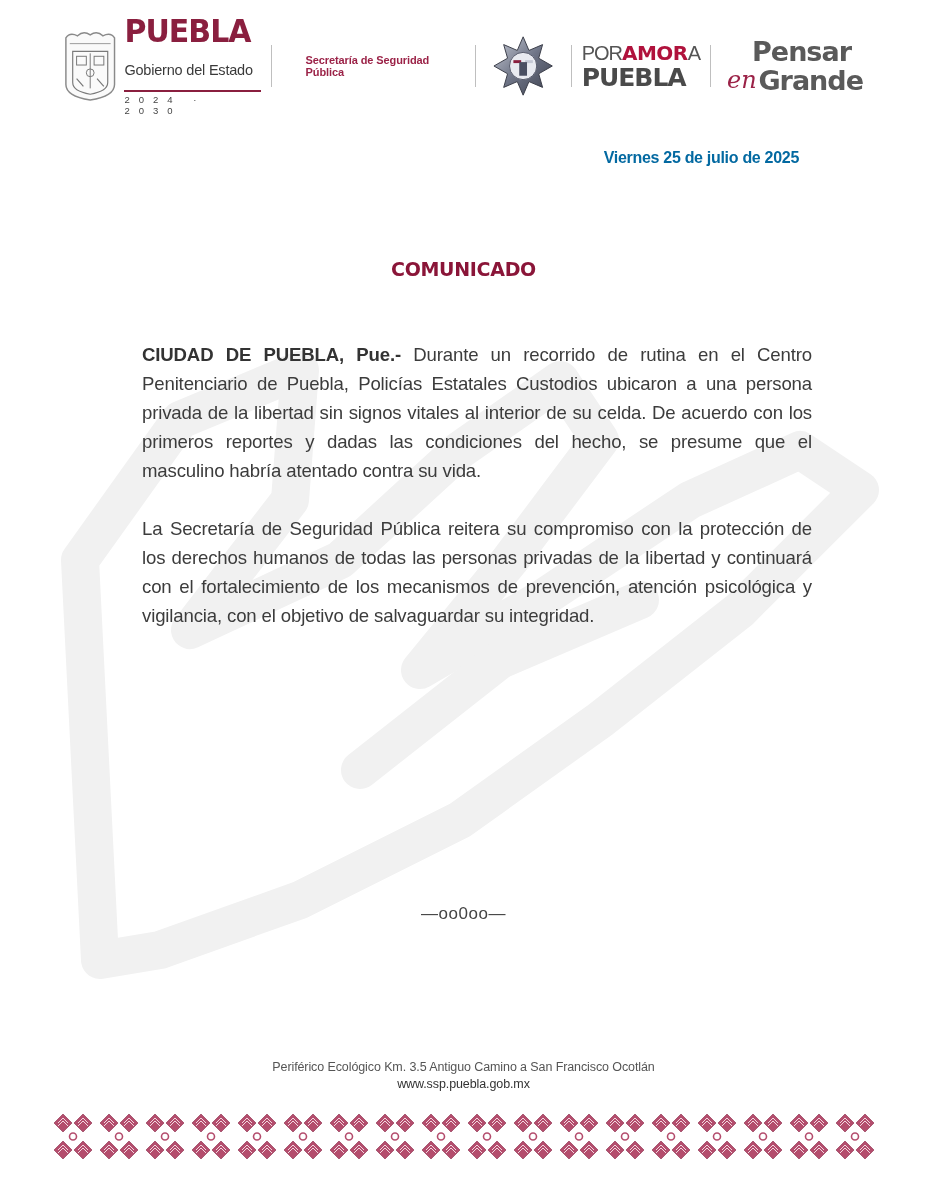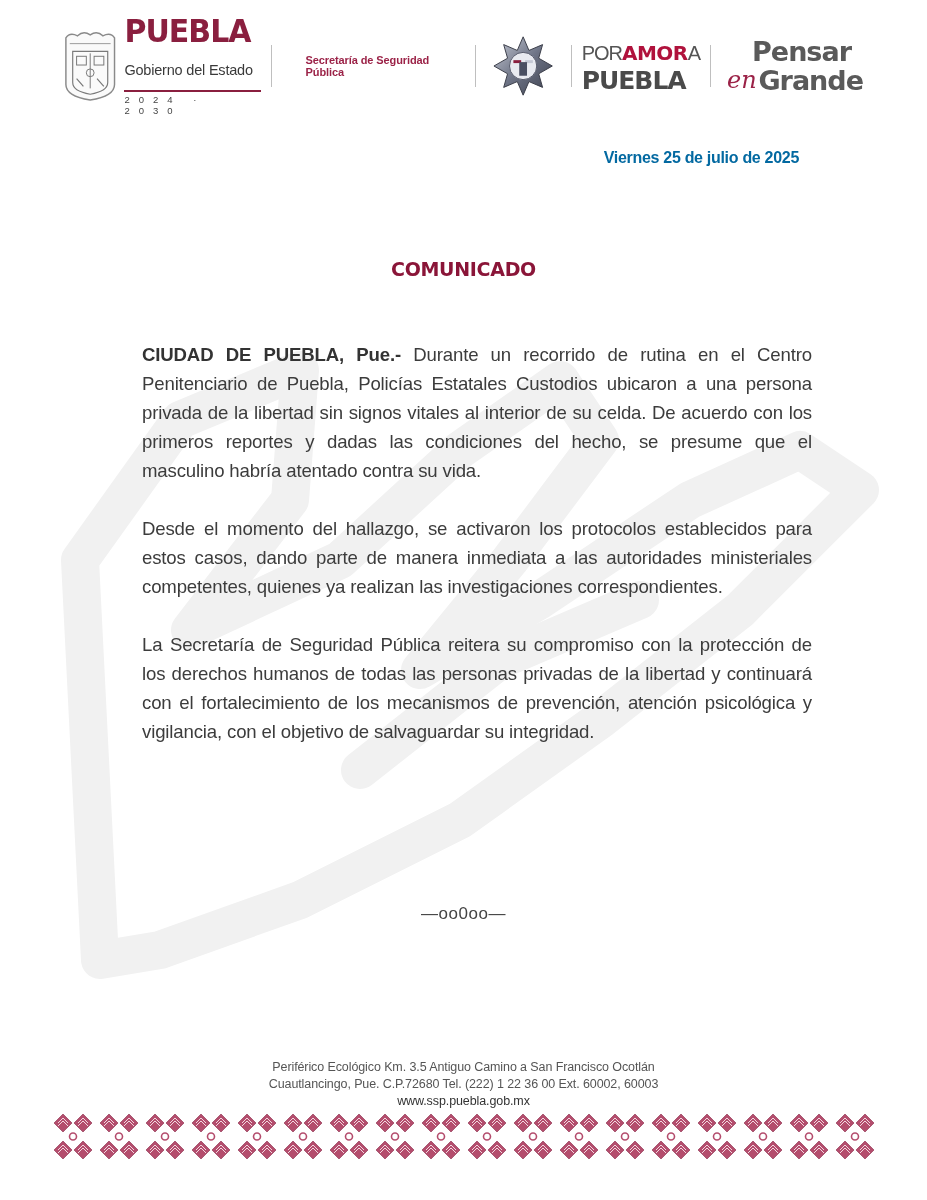--- a/index.html
+++ b/index.html
@@ -15,21 +15,21 @@
     .puebla-logo { margin-left: 6px; display: flex; flex-direction: column; width: 140px; }
     .puebla-word { font-family: "DejaVu Sans", sans-serif; font-weight: 900; font-size: 30px; color: #8a1f3f; letter-spacing: -1px; line-height: 30px; transform: scaleY(1.05); }
     .puebla-sub { font-size: 14.5px; color: #3a3a3a; line-height: 15px; margin-top: 16px; border-bottom: 2px solid #8a1f3f; padding-bottom: 12px; letter-spacing: -0.2px; }
     .puebla-years { font-size: 9.5px; color: #444; letter-spacing: 9px; margin-top: 2px; }
     .vsep { width: 1px; height: 42px; background: #bfbfbf; margin: 0 10px; }
     .seg-logo { display: flex; flex-direction: column; align-items: flex-start; }
     .seg-word { font-family: "DejaVu Sans", sans-serif; font-weight: 900; font-size: 33px; color: #4a4a4a; letter-spacing: -1px; line-height: 36px; }
     .seg-sub { font-size: 11px; font-weight: bold; color: #9b2247; margin-top: 0px; letter-spacing: -0.1px; margin-left: 24px; }
     .star { width: 64px; height: 64px; margin: 0 6px; }
     .amor-logo { display: flex; flex-direction: column; }
-    .amor-top { font-size: 20px; color: #555; line-height: 29px; letter-spacing: -1px; text-align: right; }
+    .amor-top { font-size: 20px; color: #555; line-height: 24px; letter-spacing: -1px; text-align: right; }
     .amor-top .amor { font-family: "DejaVu Sans", sans-serif; font-weight: 900; color: #b0123c; font-size: 20px; letter-spacing: -0.5px; }
     .amor-top .thin { font-weight: normal; }
     .amor-bottom { font-family: "DejaVu Sans", sans-serif; font-weight: 900; font-size: 25px; color: #4a4a4a; line-height: 26px; letter-spacing: -1px; }
     .pensar-logo { position: relative; width: 150px; height: 60px; }
     .pensar-top { position: absolute; right: 16px; top: 0; font-family: "DejaVu Sans", sans-serif; font-weight: 900; font-size: 27px; color: #5a5a5a; letter-spacing: -1px; }
     .pensar-en { position: absolute; left: 6px; top: 30px; font-family: "DejaVu Serif", serif; font-style: italic; font-size: 24px; color: #9b2247; }
     .pensar-bottom { position: absolute; right: 4px; top: 29px; font-family: "DejaVu Sans", sans-serif; font-weight: 900; font-size: 27px; color: #5a5a5a; letter-spacing: -1px; }
 
     
     .meta { position: absolute; right: 128px; top: 145px; text-align: right; z-index: 2; }
@@ -120,29 +120,27 @@
 </div>
 
 <div class="meta">
   <div class="meta-date">Viernes 25 de julio de 2025</div>
 </div>
 
 <div class="title">COMUNICADO</div>
 
 <div class="body-text">
   <p class="para"><b>CIUDAD DE PUEBLA, Pue.-</b><span> Durante un recorrido de rutina en el Centro Penitenciario de Puebla, Policías Estatales Custodios ubicaron a una persona privada de la libertad sin signos vitales al interior de su celda. De acuerdo con los primeros reportes y dadas las condiciones del hecho, se presume que el masculino habría atentado contra su vida.</span></p>
-  <p class="para">Desde el momento del hallazgo, se activaron los protocolos establecidos para estos casos, dando parte de manera inmediata a las autoridades ministeriales competentes, quienes ya realizan las investigaciones correspondientes.</p>
   <p class="para">La Secretaría de Seguridad Pública reitera su compromiso con la protección de los derechos humanos de todas las personas privadas de la libertad y continuará con el fortalecimiento de los mecanismos de prevención, atención psicológica y vigilancia, con el objetivo de salvaguardar su integridad.</p>
 </div>
 
 <div class="closing">—oo0oo—</div>
 
 <div class="footer-address">
   <div>Periférico Ecológico Km. 3.5 Antiguo Camino a San Francisco Ocotlán</div>
-  <div>Cuautlancingo, Pue. C.P.72680 Tel. (222) 1 22 36 00 Ext. 60002, 60003</div>
   <div class="url">www.ssp.puebla.gob.mx</div>
 </div>
 
 <svg class="pattern" viewBox="0 0 822 50" preserveAspectRatio="none">
   <defs>
     <g id="motif">
       <g fill="#b44d6d" stroke="#8a2a4a" stroke-width="0.6">
         <path d="M2 11 L11 2 L20 11 L11 20 Z"></path>
         <path d="M22 11 L31 2 L40 11 L31 20 Z"></path>
         <path d="M2 38 L11 29 L20 38 L11 47 Z"></path>

